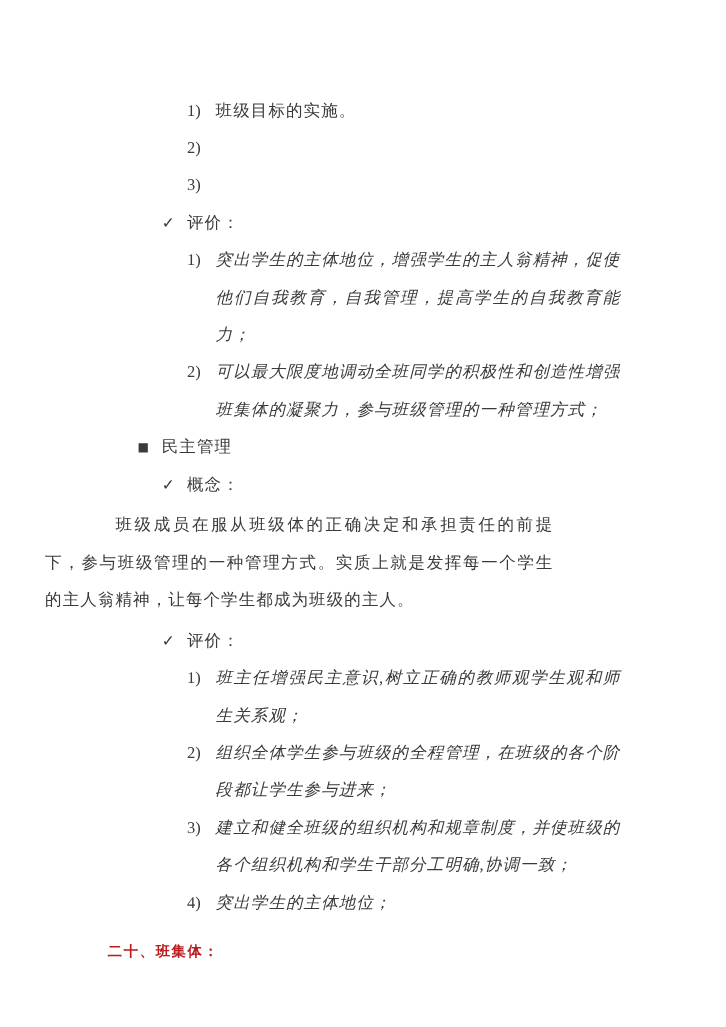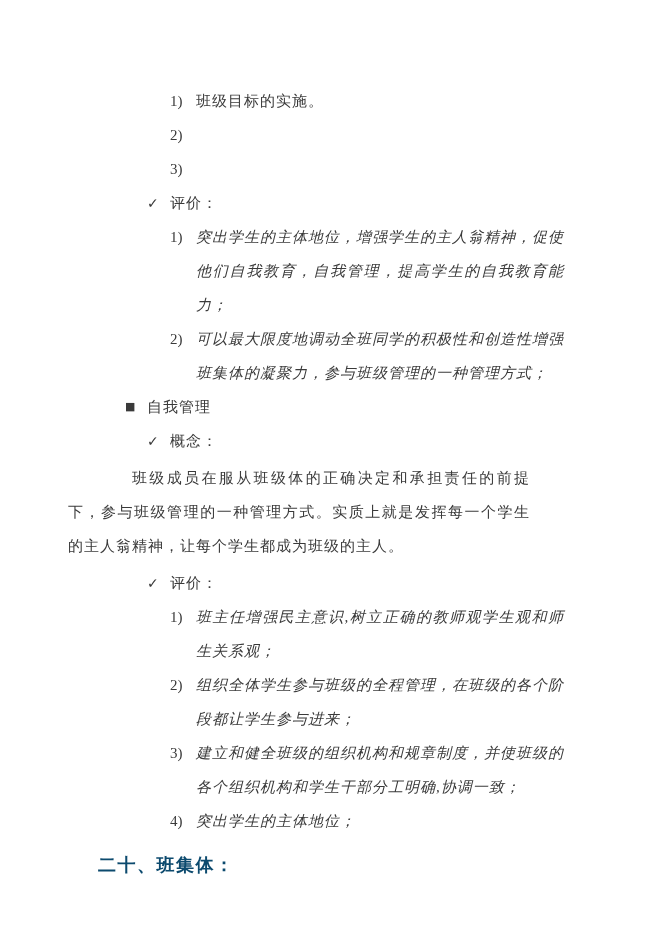--- a/index.html
+++ b/index.html
@@ -41,37 +41,37 @@
     font-size: 11px;
     font-family: "DejaVu Sans", sans-serif;
   }
 
   
   .num-item { margin-left: 170px; display: flex; width: 394px; }
   .num-item .itext { flex: 1; text-align: justify; font-style: italic; }
 
   
   .paragraph {
-    margin-left: 68px;
+    margin-left: 41px;
     width: 462px;
     text-indent: 64px;
     text-align: justify;
     margin-top: 3px;
   }
 
   .gap-sm { margin-top: 3px; }
 
   
   .heading {
     margin-left: 98px;
     margin-top: 10px;
     font-weight: bold;
-    font-size: 18px;
+    font-size: 13px;
     letter-spacing: 1.5px;
-    color: #0c4a6e;
+    color: #b91c1c;
     line-height: 34px;
   }
 </style>
 </head>
 <body>
 
 <div class="page">
 
   <div>
     <div class="row goal-item">
@@ -97,21 +97,21 @@
       <span class="itext">突出学生的主体地位，增强学生的主人翁精神，促使他们自我教育，自我管理，提高学生的自我教育能力；</span>
     </div>
     <div class="row num-item">
       <span class="marker">2)</span>
       <span class="itext">可以最大限度地调动全班同学的积极性和创造性增强班集体的凝聚力，参与班级管理的一种管理方式；</span>
     </div>
   </div>
 
   <div class="row bullet-row">
     <span class="bullet">■</span>
-    <span>自我管理</span>
+    <span>民主管理</span>
   </div>
 
   <div class="row check-row">
     <span class="check">✓</span>
     <span>概念：</span>
   </div>
 
   <div class="row paragraph">班级成员在服从班级体的正确决定和承担责任的前提下，参与班级管理的一种管理方式。实质上就是发挥每一个学生的主人翁精神，让每个学生都成为班级的主人。</div>
 
   <div class="row check-row gap-sm">

